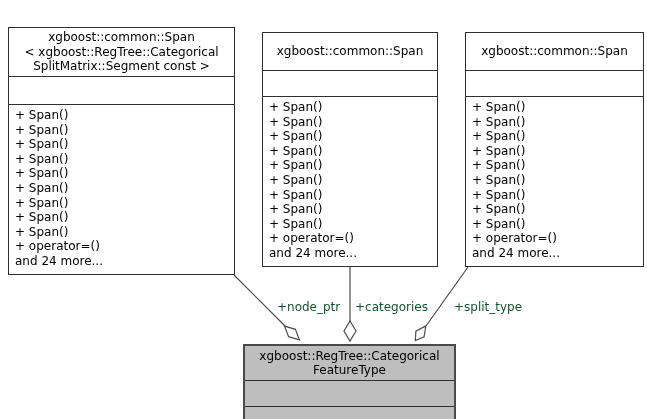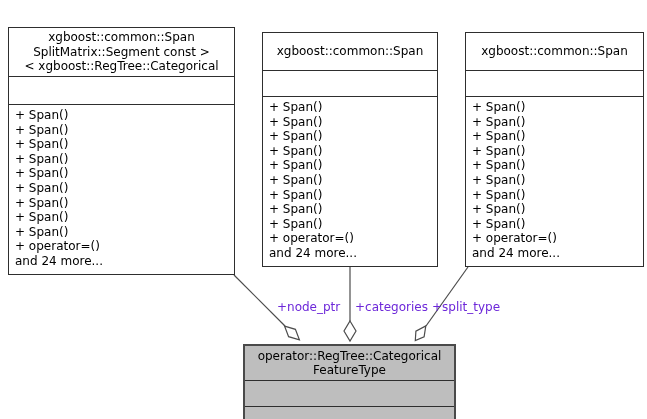--- a/index.html
+++ b/index.html
@@ -51,21 +51,21 @@
   .uml.focus {
     background: #bebebe;
     border: 2px solid #4a4a4a;
   }
   .uml.focus .compartment { border-bottom: 1px solid #2e2e2e; }
   .uml.focus .bottom { border-bottom: none; flex: 1; }
   .edge-label {
     position: absolute;
     white-space: nowrap;
     line-height: 15px;
-    color: #6d28d9;
+    color: #14532d;
   }
 </style>
 </head>
 <body>
 
 <div class="canvas">
 
   <svg class="edges-layer" width="647" height="419" viewBox="0 0 647 419">
     <g stroke="#4c4c4c" stroke-width="1.2" fill="none">
       <line x1="234" y1="256" x2="285" y2="307"></line>
@@ -75,22 +75,22 @@
     <g stroke="#4c4c4c" stroke-width="1.2" fill="#ffffff">
       <polygon points="284.6,307.2 295.4,310.3 299.4,320.8 288.6,317.7"></polygon>
       <polygon points="350,302 356,312 350,322 344,312"></polygon>
       <polygon points="425.8,306.9 424.1,317.9 415.3,321.5 415.9,312.1"></polygon>
     </g>
   </svg>
 
   <div class="uml" style="left:8px; top:8px; width:227px; height:248px;">
     <div class="compartment title" style="height:49px;">
         <div>xgboost::common::Span</div>
+        <div>&lt; xgboost::RegTree::Categorical</div>
         <div>SplitMatrix::Segment const &gt;</div>
-        <div>&lt; xgboost::RegTree::Categorical</div>
       </div>
     <div class="compartment" style="height:28px;"></div>
     <div class="compartment methods">
         <div>+ Span()</div>
         <div>+ Span()</div>
         <div>+ Span()</div>
         <div>+ Span()</div>
         <div>+ Span()</div>
         <div>+ Span()</div>
         <div>+ Span()</div>
@@ -136,24 +136,24 @@
         <div>+ Span()</div>
         <div>+ Span()</div>
         <div>+ Span()</div>
         <div>+ operator=()</div>
         <div>and 24 more...</div>
       </div>
   </div>
 
   <div class="uml focus" style="left:243px; top:325px; width:213px; height:89px;">
     <div class="compartment title" style="height:35px;">
-        <div>operator::RegTree::Categorical</div>
+        <div>xgboost::RegTree::Categorical</div>
         <div>FeatureType</div>
       </div>
     <div class="compartment" style="height:26px;"></div>
     <div class="compartment bottom"></div>
   </div>
 
   <div class="edge-label" style="left:277px; top:281px;">+node_ptr</div>
   <div class="edge-label" style="left:355px; top:281px;">+categories</div>
-  <div class="edge-label" style="left:432px; top:281px;">+split_type</div>
+  <div class="edge-label" style="left:454px; top:281px;">+split_type</div>
 
 </div>
 
 </body></html>

